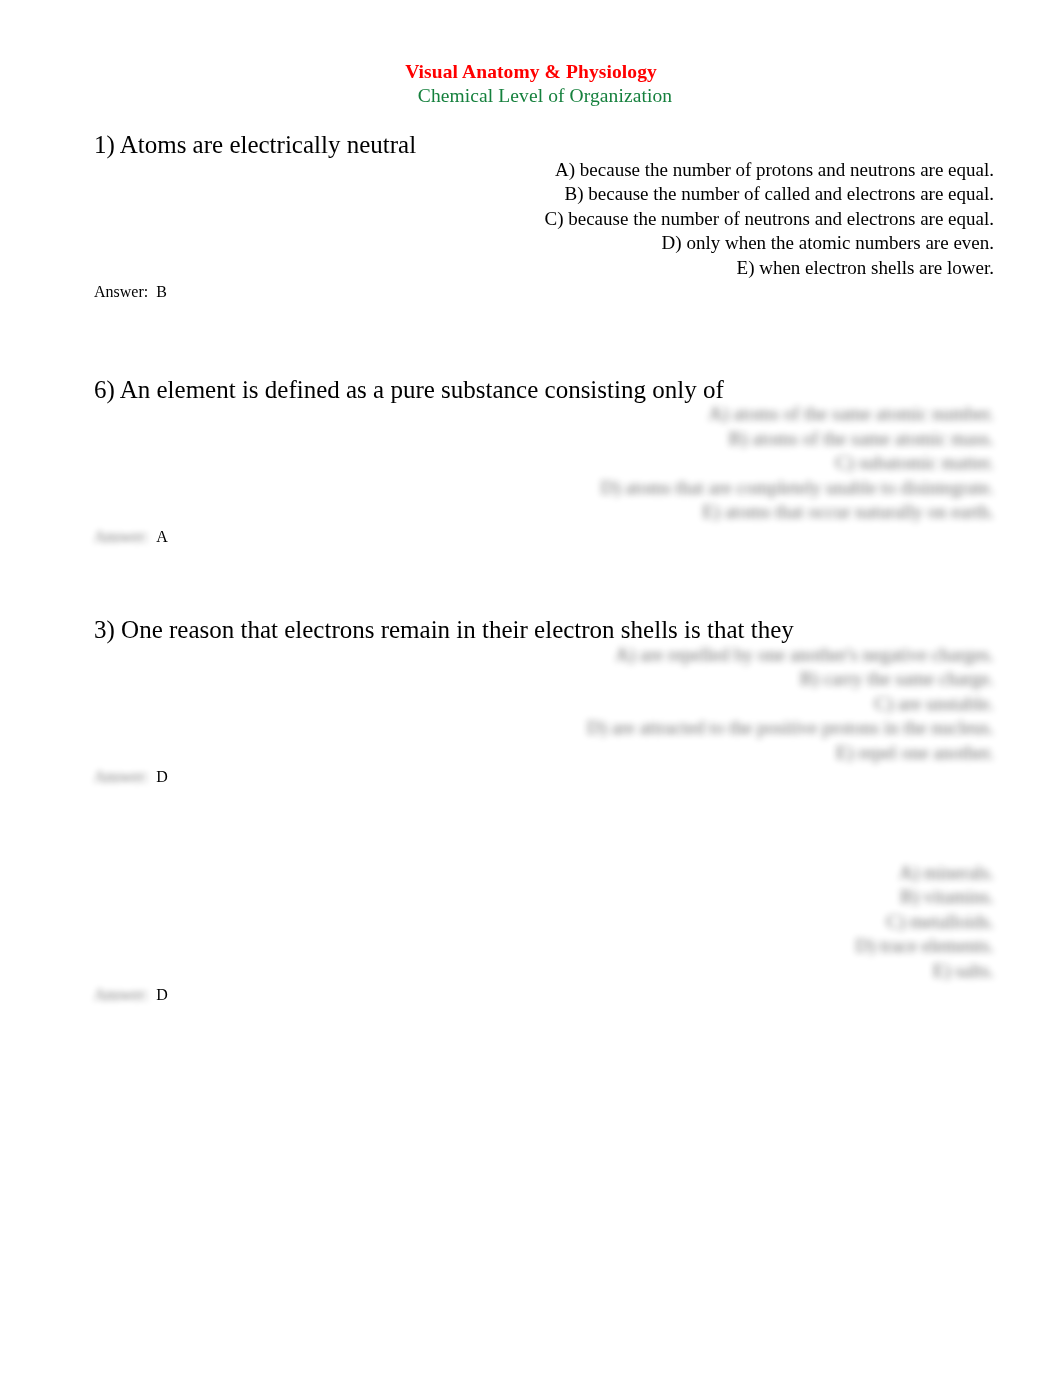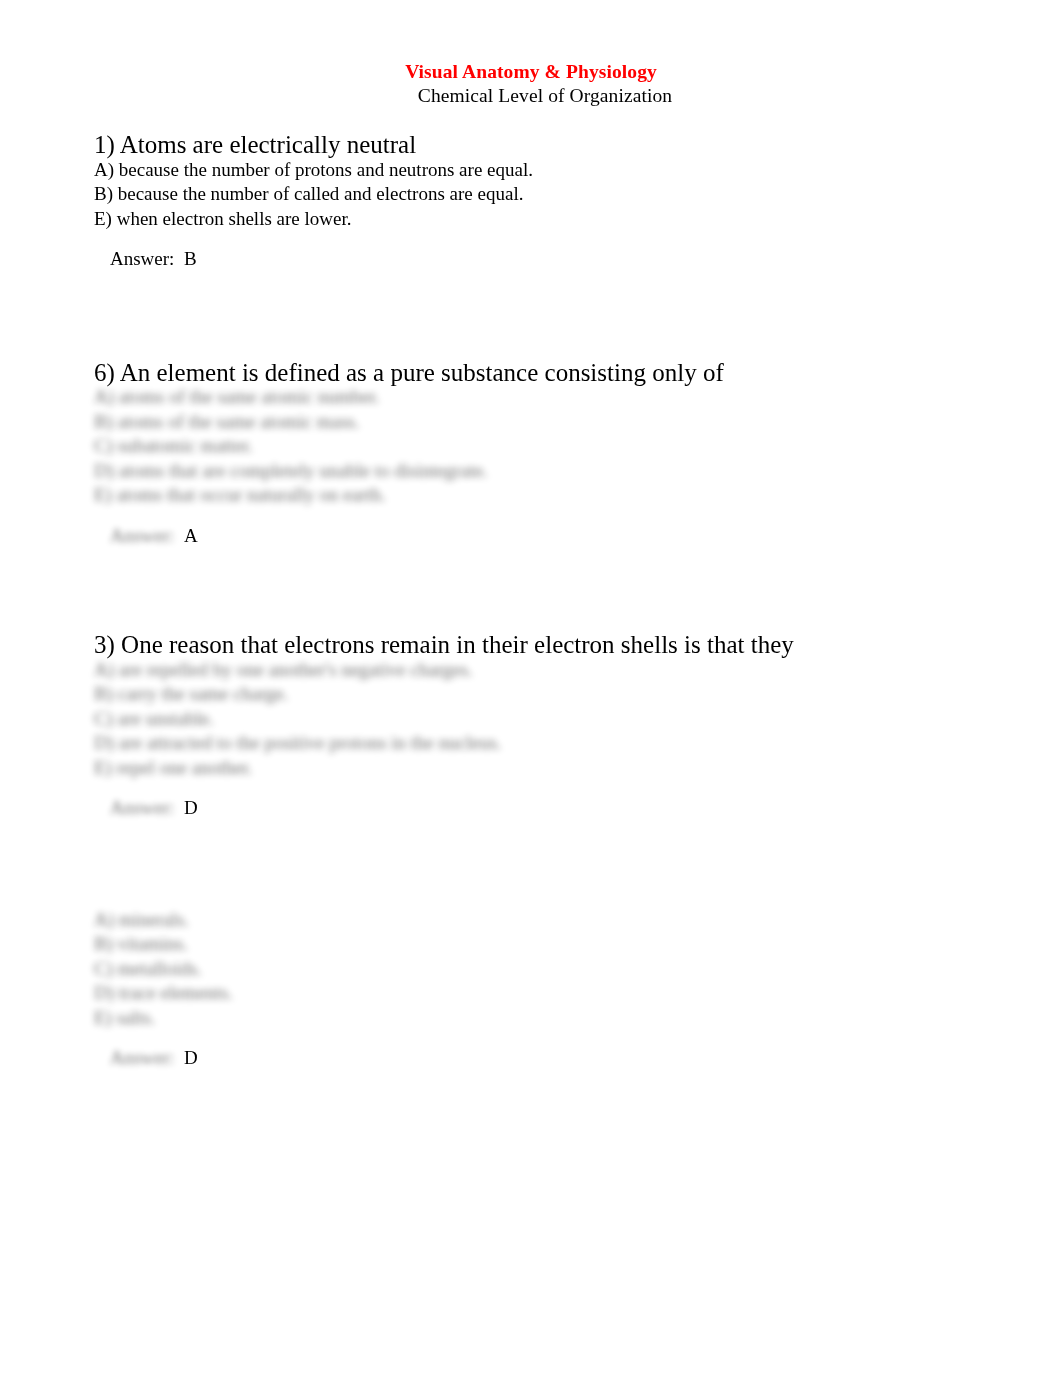--- a/index.html
+++ b/index.html
@@ -64,25 +64,26 @@
     font-size: 25px;
     line-height: 24.5px;
     margin: 0;
     white-space: pre;
   }
   .q-option {
     font-size: 19px;
     line-height: 24.5px;
     margin: 0;
     white-space: pre;
+    text-align: right;
   }
   .answer-line {
-    font-size: 19px;
+    font-size: 16px;
     line-height: 24.5px;
-    margin: 16px;
+    margin: 0;
     white-space: pre;
     display: block;
   }
   .answer-label {
     display: inline-block;
   }
   .answer-letter {
     display: inline-block;
   }
 
@@ -103,30 +104,32 @@
   .block-gap-2 { height: 69px; }
   .block-gap-3 { height: 71px; }
 </style>
 </head>
 <body>
 
 <div id="page">
 
   <div class="doc-header">
     <span class="title-main" style="color: rgb(255, 0, 0);">Visual Anatomy &amp; Physiology</span>
-    <span class="title-sub" style="color: #000000; padding-left: 28px;">Chemical Level of Organization</span>
+    <span class="title-sub" style="color: #15803d; padding-left: 28px;">Chemical Level of Organization</span>
   </div>
 
   <div class="content">
 
 
     <div class="question-block">
       <p class="q-stem">1) Atoms are electrically neutral</p>
       <p class="q-option">A) because the number of protons and neutrons are equal.</p>
       <p class="q-option">B) because the number of called and electrons are equal.</p>
+      <p class="q-option">C) because the number of neutrons and electrons are equal.</p>
+      <p class="q-option">D) only when the atomic numbers are even.</p>
       <p class="q-option">E) when electron shells are lower.</p>
       <p class="answer-line"><span class="answer-label">Answer:</span>&nbsp;&nbsp;<span class="answer-letter">B</span></p>
     </div>
 
     <div class="block-gap-1"></div>
 
     <div class="question-block">
       <p class="q-stem">6) An element is defined as a pure substance consisting only of</p>
       <p class="q-option blurred">A) atoms of the same atomic number.</p>
       <p class="q-option blurred">B) atoms of the same atomic mass.</p>

